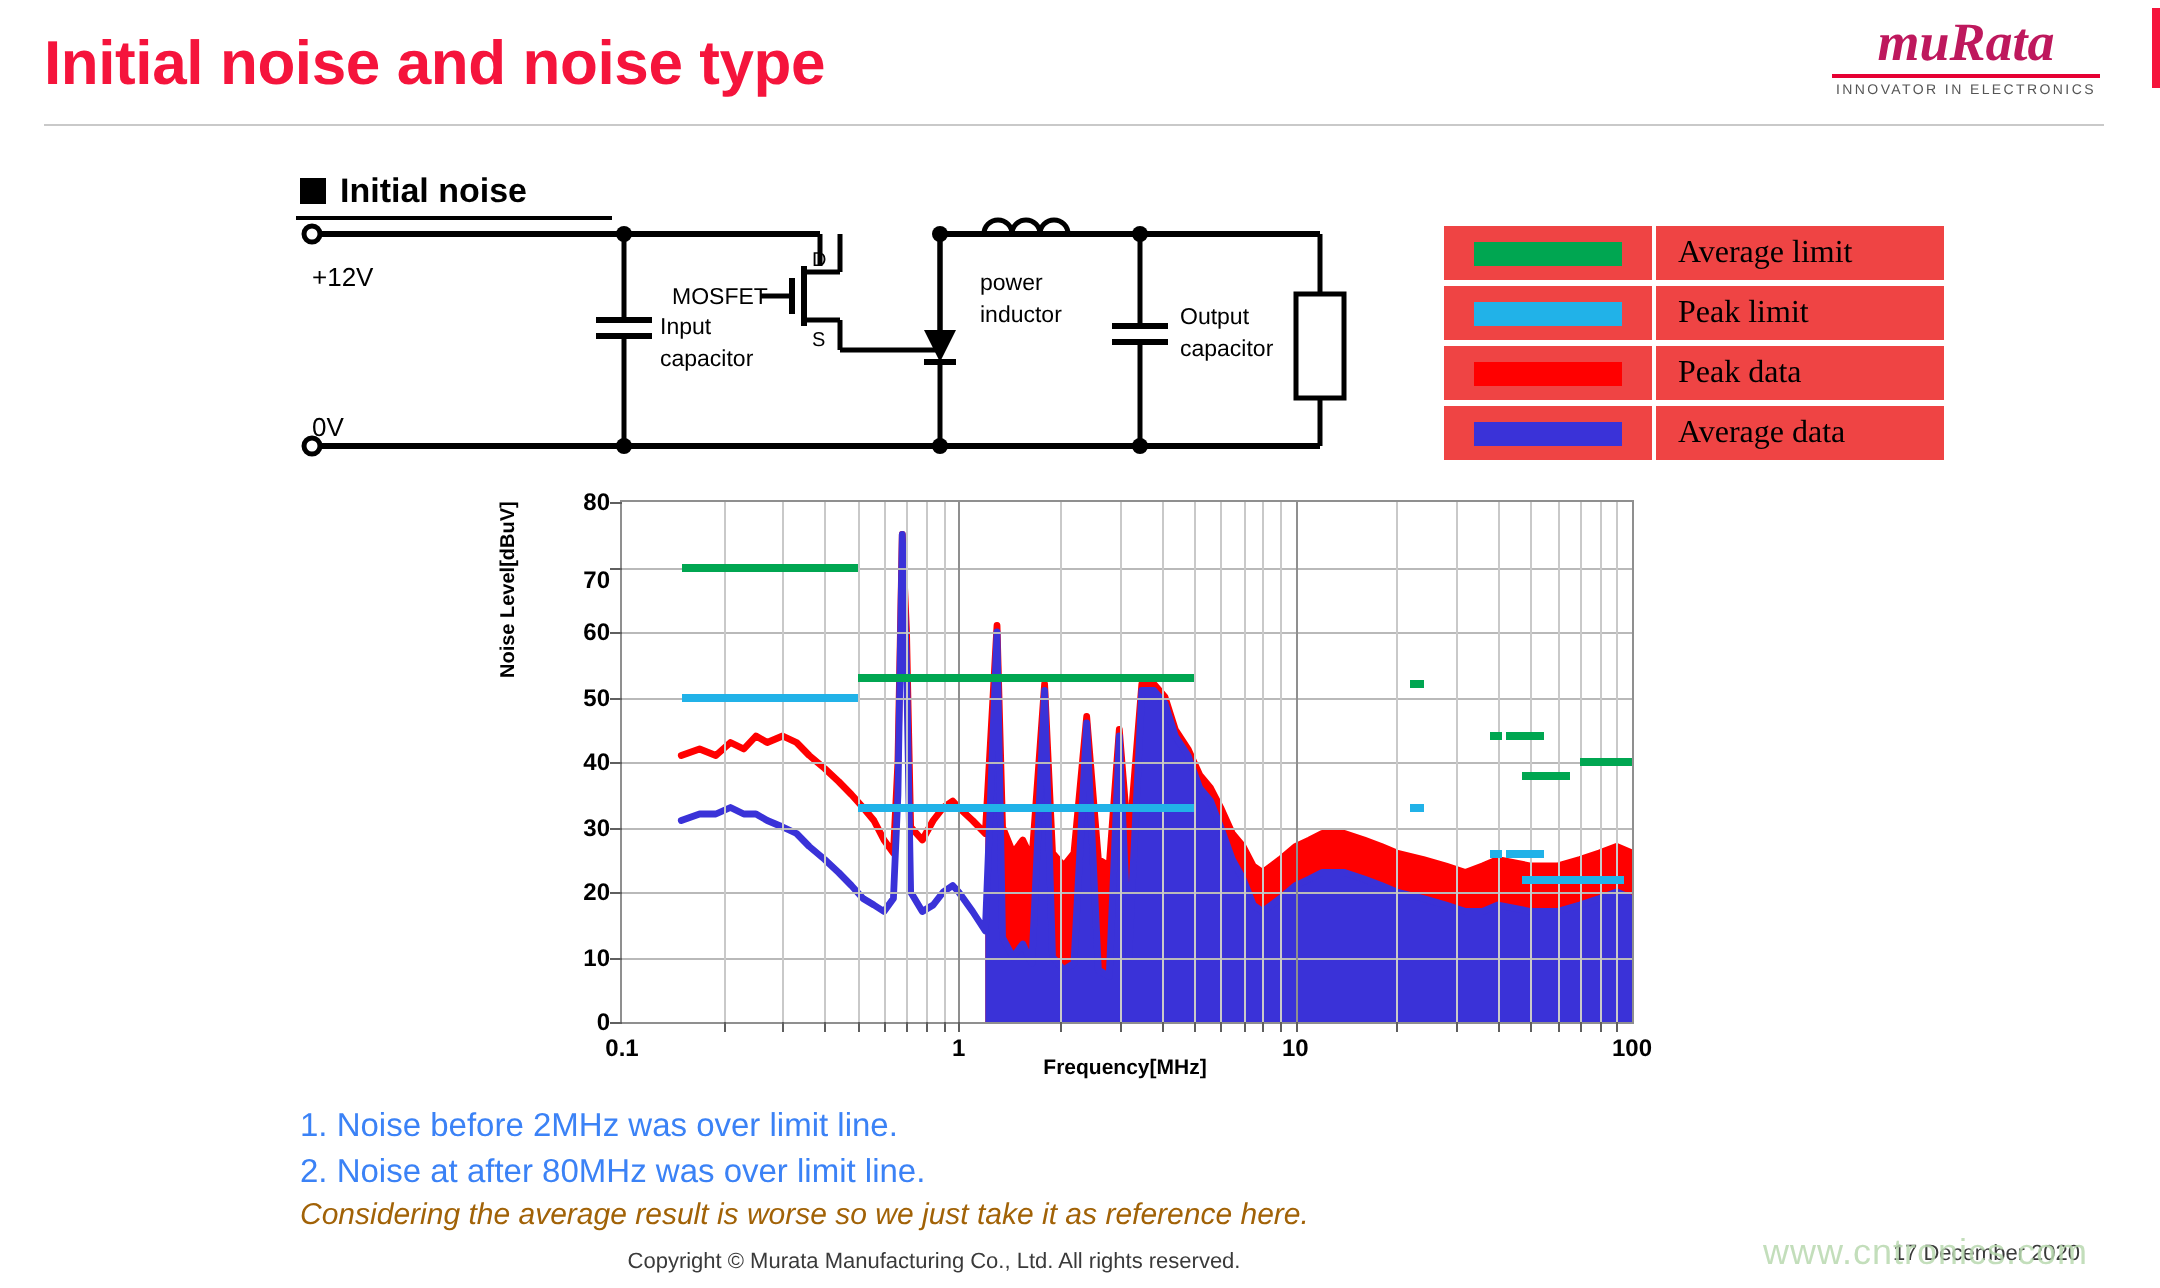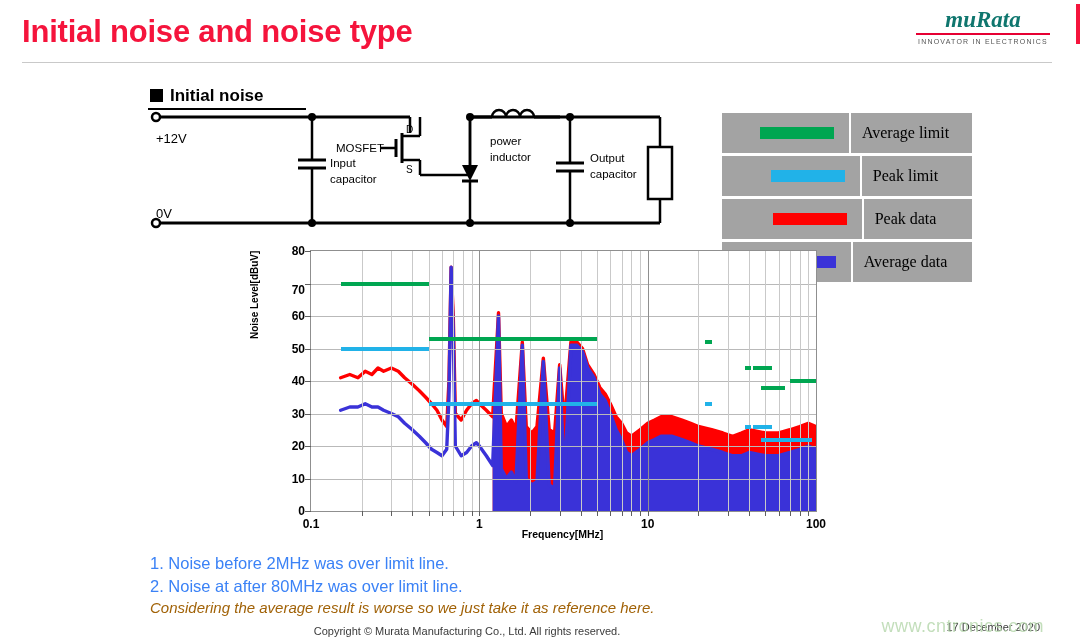--- a/index.html
+++ b/index.html
@@ -8,42 +8,42 @@
   
   .slide-title{
     position:absolute;left:22px;top:14px;
     font-size:31px;font-weight:bold;color:#f5143c;
     letter-spacing:-0.2px;white-space:nowrap;
   }
   .title-rule{position:absolute;left:22px;top:62px;width:1030px;height:1px;background:#c9c9c9;}
   .logo-wrap{position:absolute;right:30px;top:8px;text-align:center;}
   .logo-mark{
     font-family:"Liberation Serif",serif;font-weight:bold;font-style:italic;
-    font-size:23px;color:#0f766e;letter-spacing:0px;line-height:1;
+    font-size:27px;color:#be185d;letter-spacing:0px;line-height:1;
   }
   .logo-rule{width:134px;height:2px;background:#e60033;margin:2px 0 3px 0;}
   .logo-tag{font-size:7px;color:#555;letter-spacing:1.2px;}
   .corner-bar{position:absolute;right:0;top:4px;width:4px;height:40px;background:#f5143c;}
 
   
   .section-head{position:absolute;left:150px;top:86px;}
   .section-head .sq{display:inline-block;width:13px;height:13px;background:#000;vertical-align:-1px;margin-right:7px;}
   .section-head .txt{font-size:17px;font-weight:bold;color:#000;}
   .section-underline{position:absolute;left:148px;top:108px;width:158px;height:2px;background:#000;}
 
   
   .circuit{position:absolute;left:140px;top:105px;width:560px;height:135px;}
   .circuit svg{display:block;}
   .clabel{font-family:"Liberation Sans",sans-serif;font-size:11.5px;fill:#000;}
   .clabel-rail{font-family:"Liberation Sans",sans-serif;font-size:13px;fill:#000;}
   .clabel-sm{font-family:"Liberation Sans",sans-serif;font-size:10px;fill:#000;}
 
   
   .legend{position:absolute;left:722px;top:113px;width:250px;}
-  .legend-row{display:flex;align-items:center;background:#a3a3a3;height:40px;margin-bottom:3px;justify-content:center;}
+  .legend-row{display:flex;align-items:center;background:#ef4444;height:27px;margin-bottom:3px;}
   .legend-swatch-cell{width:104px;display:flex;align-items:center;justify-content:center;border-right:2px solid #ffffff;height:100%;}
   .legend-swatch{width:74px;height:12px;}
   .legend-label{padding-left:11px;font-family:"Liberation Serif",serif;font-size:16px;color:#000;}
 
   
   .chart{position:absolute;left:255px;top:243px;width:600px;height:300px;}
   .ylabel{
     position:absolute;left:-6px;top:96px;transform:rotate(-90deg);transform-origin:left top;
     font-size:10px;font-weight:bold;color:#000;white-space:nowrap;
   }

